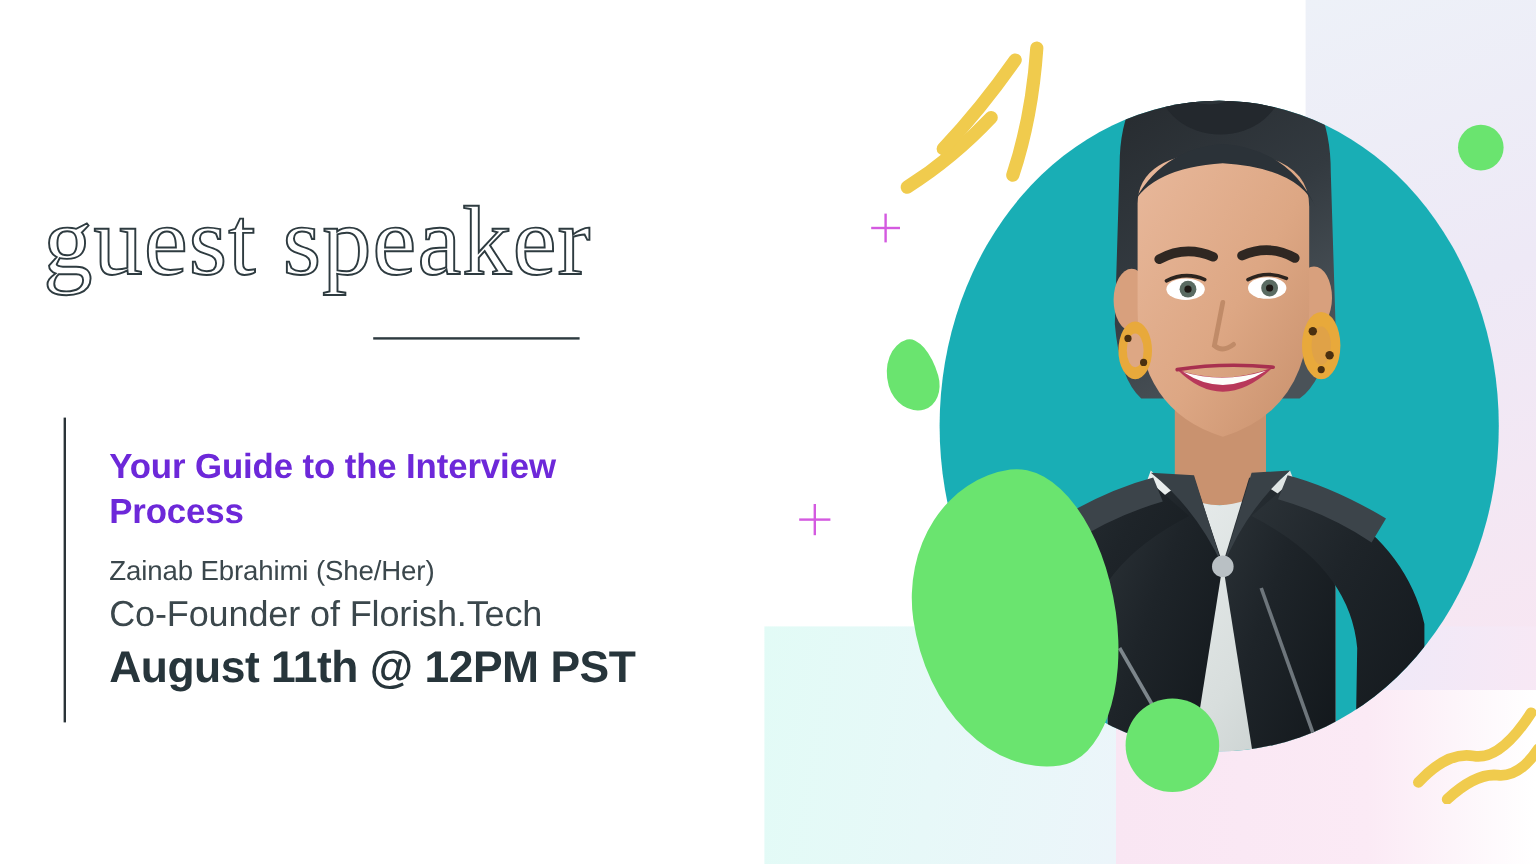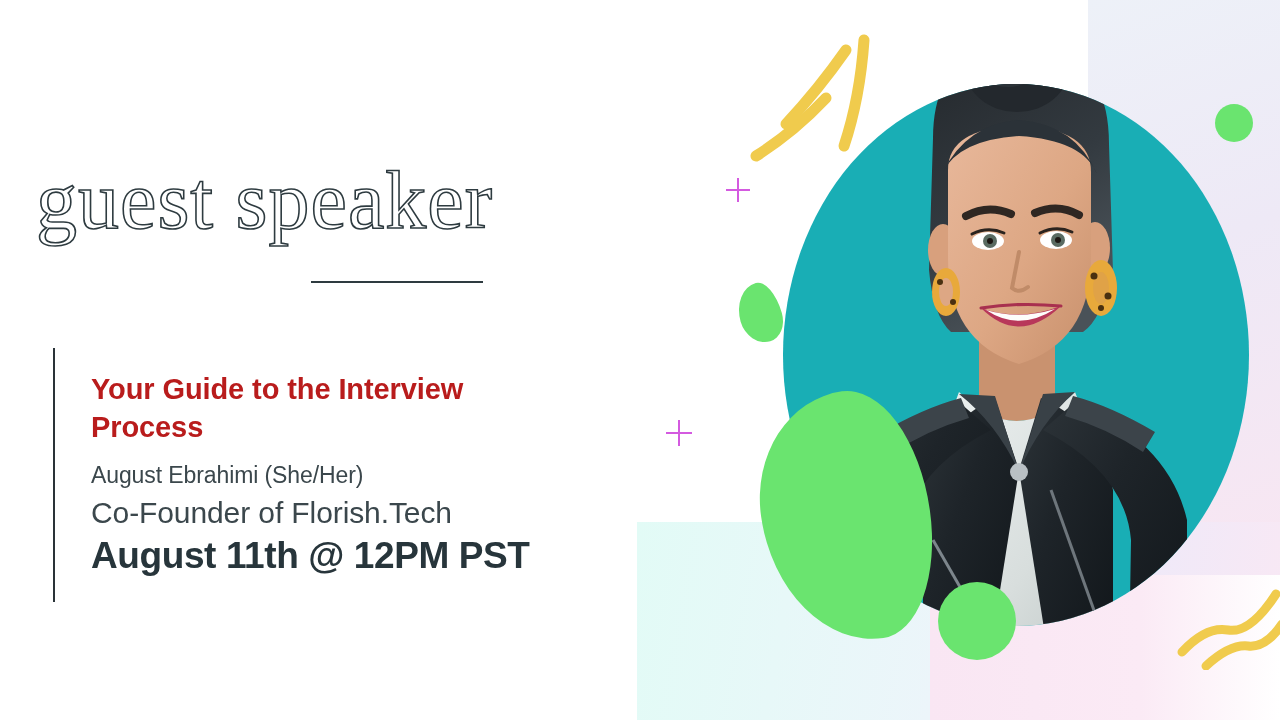--- a/index.html
+++ b/index.html
@@ -147,21 +147,21 @@
     background: #2a3338;
   }
 
   .talk-title {
     position: absolute;
     left: 91px; top: 370px;
     width: 420px;
     font-size: 29px;
     font-weight: 700;
     line-height: 1.32;
-    color: #b91c1c;
+    color: #6d28d9;
     letter-spacing: -0.1px;
   }
 
   .speaker-name {
     position: absolute;
     left: 91px; top: 461px;
     font-size: 23px;
     font-weight: 400;
     color: #3b474c;
     line-height: 1.3;
@@ -310,17 +310,17 @@
   <svg class="squiggles" viewBox="0 0 110 90" xmlns="http://www.w3.org/2000/svg">
     <path d="M10 72 Q34 46 56 50 Q78 54 104 14" stroke="#f0cb4d" stroke-width="9" fill="none" stroke-linecap="round"></path>
     <path d="M34 86 Q58 64 76 66 Q94 68 110 44" stroke="#f0cb4d" stroke-width="9" fill="none" stroke-linecap="round"></path>
   </svg>
 
   <div class="headline-outline">guest speaker</div>
   <div class="series-rule"></div>
 
   <div class="detail-rule"></div>
   <div class="talk-title">Your Guide to the Interview Process</div>
-  <div class="speaker-name">August Ebrahimi (She/Her)</div>
+  <div class="speaker-name">Zainab Ebrahimi (She/Her)</div>
   <div class="speaker-role">Co-Founder of Florish.Tech</div>
   <div class="event-datetime">August 11th @ 12PM PST</div>
 
 </div>
 
 </body></html>

